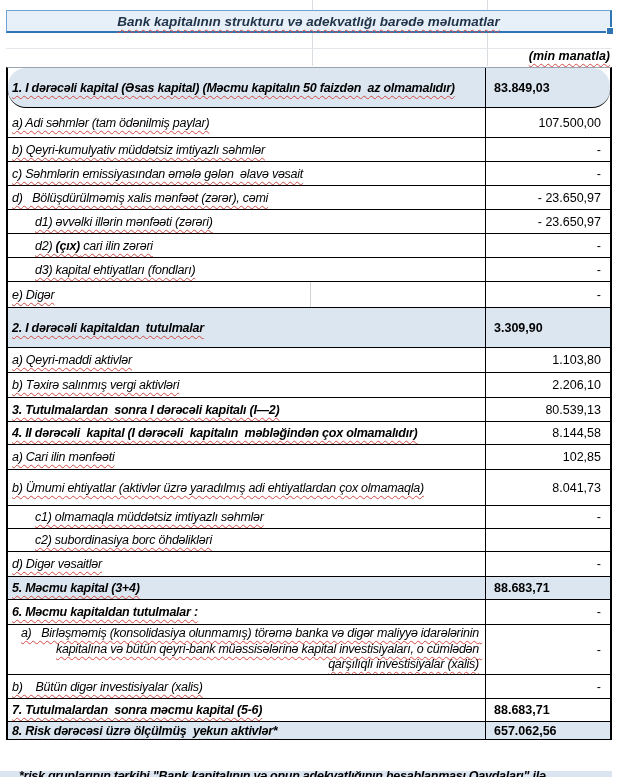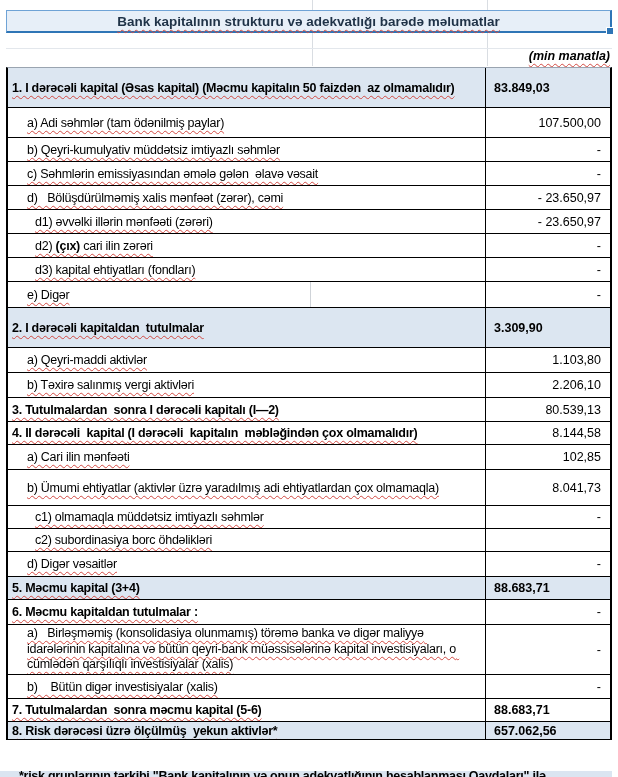--- a/index.html
+++ b/index.html
@@ -27,28 +27,28 @@
     position:absolute;top:67px;left:6px;width:606px;z-index:1;box-sizing:border-box;
     border-left:2px solid #000;border-right:2px solid #000;border-top:1px solid #9aa4b0;
     background:#fff;
   }
   .trow{display:flex;align-items:stretch;border-bottom:1px solid #000;box-sizing:border-box;background:#fff;}
   .trow.shaded{background:#dce6f1;}
   .lcell{
     flex:1;display:flex;align-items:center;position:relative;overflow:hidden;
     padding-left:4px;font-size:12.5px;letter-spacing:-0.25px;white-space:pre;box-sizing:border-box;
   }
-  .lcell.ind1{padding-left:19px;}
+  .lcell.ind1{padding-left:4px;text-align:right;}
   .lcell.ind2{padding-left:27px;}
   .lcell.wrap{white-space:pre-wrap;line-height:15.5px;align-items:center;padding-right:6px;}
   .section .lcell{font-weight:bold;}
   .lcell .b{font-weight:bold;}
   .sq{
     text-decoration-line:underline;text-decoration-style:wavy;
-    text-decoration-color:#d24a43;text-decoration-thickness:1px;text-underline-offset:3px;
+    text-decoration-color:#d24a43;text-decoration-thickness:1px;text-underline-offset:3px;font-style:italic;
   }
   .gridsplit{position:absolute;left:302px;top:0;bottom:0;width:1px;background:#cfd3d8;}
   .vcell{
     width:125px;flex:none;border-left:1px solid #000;box-sizing:border-box;
     display:flex;align-items:center;font-size:12.5px;white-space:pre;overflow:hidden;
   }
   .vcell.vr{justify-content:flex-end;padding-right:9px;}
   .vcell.vbl{justify-content:flex-start;padding-left:8px;font-weight:bold;}
   
   .footnote{
@@ -69,21 +69,21 @@
   <div class="title-row">
     <span class="sq">Bank kapitalının strukturu və adekvatlığı barədə məlumatlar</span>
     <span class="fill-handle"></span>
   </div>
 
   <div class="unit-row">
     <span class="sq">(min manatla)</span>
   </div>
 
   <div class="tbl">
-      <div class="trow shaded section" style="height: 40px;">
+      <div class="trow shaded section" style="height: 40px; border-radius: 18px;">
         <div class="lcell"><span class="b sq">1. I dərəcəli kapital </span><span class="t sq">(Əsas kapital) (Məcmu kapitalın 50 faizdən  az olmamalıdır)</span></div>
         <div class="vcell vbl">83.849,03</div>
       </div>
       <div class="trow" style="height: 30px;">
         <div class="lcell ind1"><span class="t sq">a) Adi səhmlər (tam ödənilmiş paylar)</span></div>
         <div class="vcell vr">107.500,00</div>
       </div>
       <div class="trow" style="height: 24px;">
         <div class="lcell ind1"><span class="t sq">b) Qeyri-kumulyativ müddətsiz imtiyazlı səhmlər</span></div>
         <div class="vcell vr">-</div>

